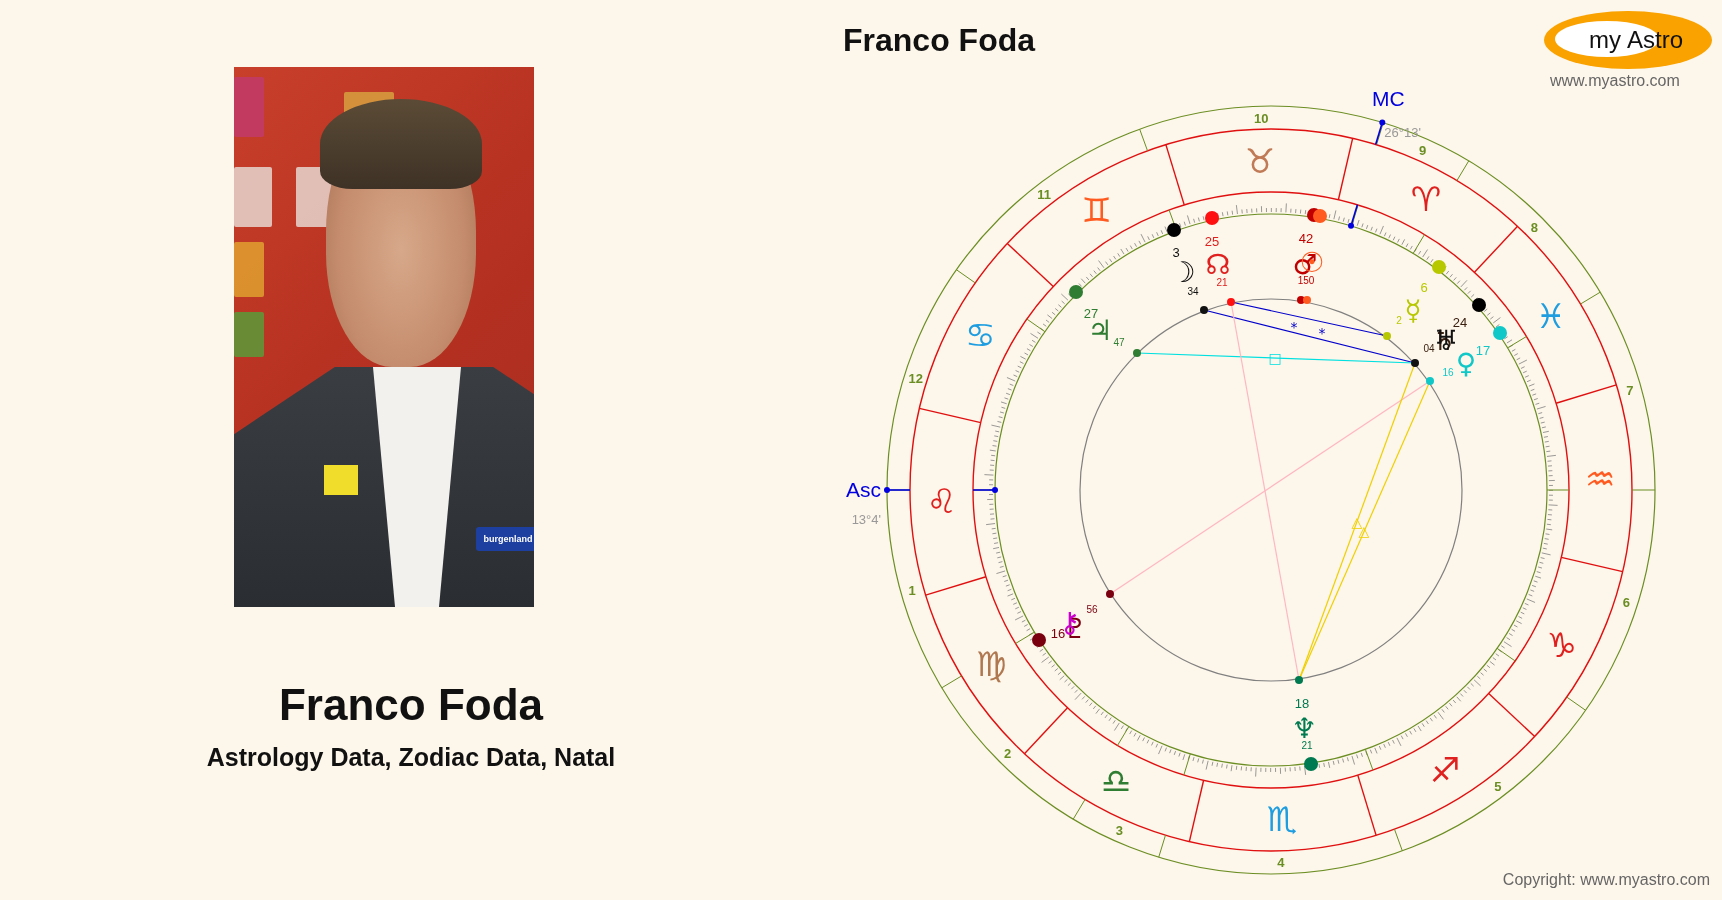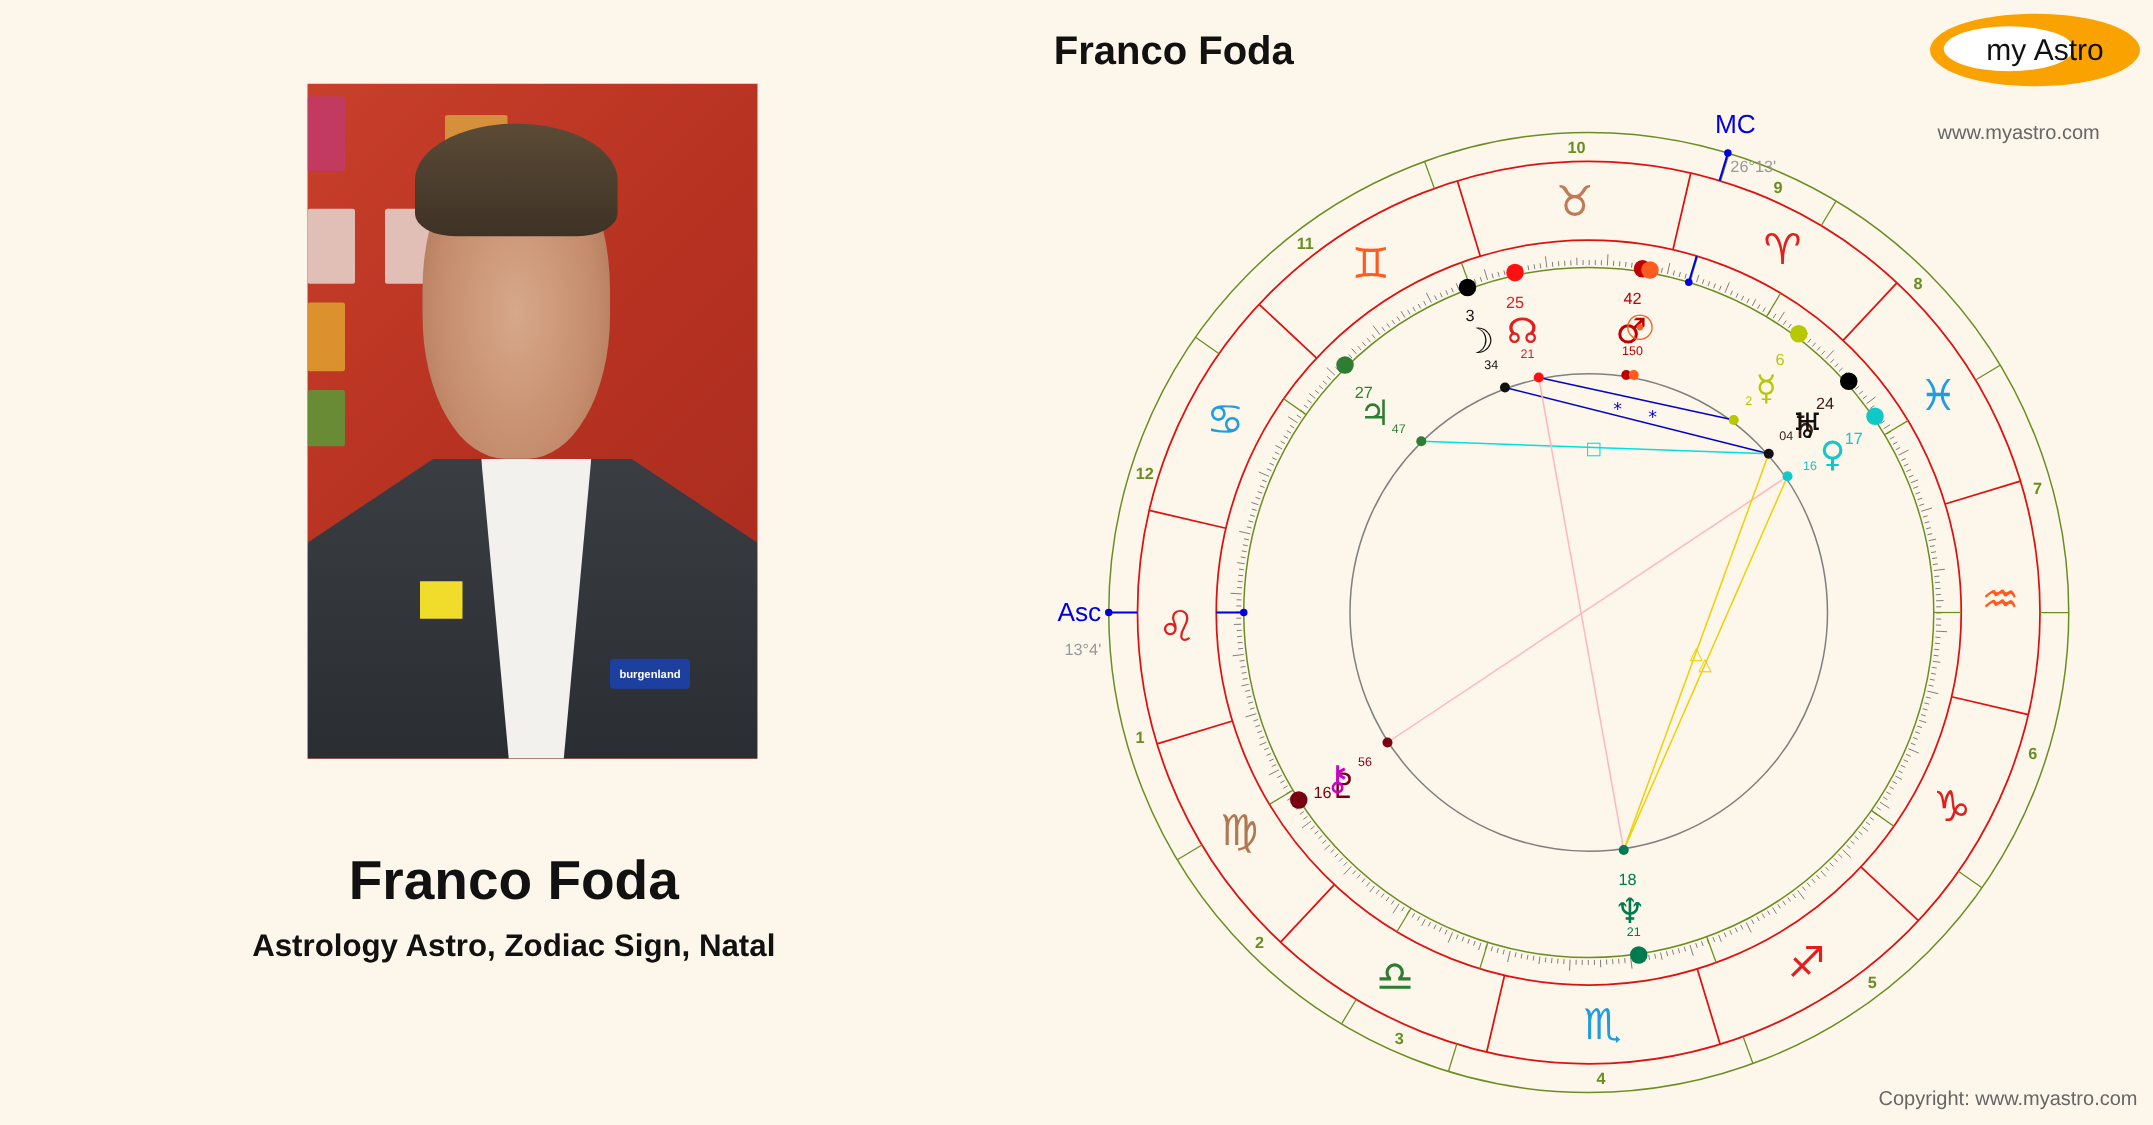--- a/index.html
+++ b/index.html
@@ -1,36 +1,36 @@
 <!DOCTYPE html>
 <html><head>
 <meta charset="utf-8">
 <style>
   html, body { margin:0; padding:0; }
   body { width:1722px; height:900px; background:#fdf6ea; position:relative; overflow:hidden;
          font-family:"Liberation Sans", "DejaVu Sans", sans-serif; }
-  .photo { position:absolute; left:246px; top:67px; width:360px; height:540px; overflow:hidden;
+  .photo { position:absolute; left:234px; top:67px; width:300px; height:540px; overflow:hidden;
            background:linear-gradient(135deg,#c8402a 0%,#b83222 45%,#a52b1e 100%); }
   .photo .bg-tile { position:absolute; border-radius:2px; opacity:.85; }
   .photo .head { position:absolute; left:92px; top:40px; width:150px; height:260px; border-radius:48% 48% 44% 44%;
                  background:radial-gradient(ellipse at 50% 55%, #d7a88a 0%, #c48c6c 60%, #9e6a50 100%); }
   .photo .hair { position:absolute; left:86px; top:32px; width:162px; height:90px; border-radius:50% 50% 20% 20%;
                  background:linear-gradient(#5b4b36,#3e3226); }
   .photo .jacket { position:absolute; left:0; top:300px; width:360px; height:240px;
                    background:linear-gradient(#3a3d42,#2a2d31); clip-path:polygon(0 28%, 28% 0, 72% 0, 100% 28%, 100% 100%, 0 100%); }
   .photo .shirt { position:absolute; left:128px; top:300px; width:110px; height:240px; background:#f2f1ee;
                   clip-path:polygon(10% 0, 90% 0, 70% 100%, 30% 100%); }
   .photo .badge-y { position:absolute; left:90px; top:398px; width:34px; height:30px; background:#f0dc2a; }
   .photo .badge-b { position:absolute; left:242px; top:460px; width:64px; height:24px; background:#1d3fa0; border-radius:3px;
                     color:#fff; font-size:9px; font-weight:bold; line-height:24px; text-align:center; }
   .name-big { position:absolute; left:0; width:822px; top:680px; text-align:center; font-size:44px; font-weight:bold; color:#111; }
   .subtitle { position:absolute; left:0; width:822px; top:742px; text-align:center; font-size:25px; font-weight:bold; color:#111; line-height:30px; }
   .chart-title { position:absolute; left:843px; top:22px; font-size:32px; font-weight:bold; color:#111; }
   .logo { position:absolute; left:1543px; top:10px; width:170px; height:60px; }
-  .logo-url { position:absolute; left:1550px; top:72px; font-size:16px; color:#666;margin-top:26px; }
+  .logo-url { position:absolute; left:1550px; top:72px; font-size:16px; color:#666; }
   .copyright { position:absolute; right:12px; top:871px; font-size:16px; color:#666;text-align:right; }
   svg.chart { position:absolute; left:0; top:0; }
 </style>
 </head>
 <body>
 
 <div class="photo">
   <div class="bg-tile" style="left:0;top:10px;width:30px;height:60px;background:#c23a6a"></div>
   <div class="bg-tile" style="left:0;top:100px;width:38px;height:60px;background:#e6d6d0"></div>
   <div class="bg-tile" style="left:62px;top:100px;width:38px;height:60px;background:#e6d6d0"></div>
@@ -40,21 +40,21 @@
   <div class="jacket"></div>
   <div class="shirt"></div>
   <div class="head"></div>
   <div class="hair"></div>
   <div class="badge-y"></div>
   <div class="badge-b">burgenland</div>
 </div>
 
 <div class="name-big">Franco Foda</div>
 <div class="subtitle">
-  <div>Astrology Astro, Zodiac Sign, Natal</div>
+  <div>Astrology Data, Zodiac Data, Natal</div>
 </div>
 
 <div class="chart-title">Franco Foda</div>
 
 <svg class="logo" viewBox="0 0 170 60">
   <ellipse cx="85" cy="30" rx="84" ry="29" fill="#f9a200"></ellipse>
   <ellipse cx="64" cy="29" rx="52" ry="18" fill="#ffffff"></ellipse>
   <text x="46" y="38" font-size="24" fill="#111" font-family="Liberation Sans, sans-serif">my</text>
   <text x="84" y="38" font-size="24" fill="#111" font-family="Liberation Sans, sans-serif">Astro</text>
 </svg>

